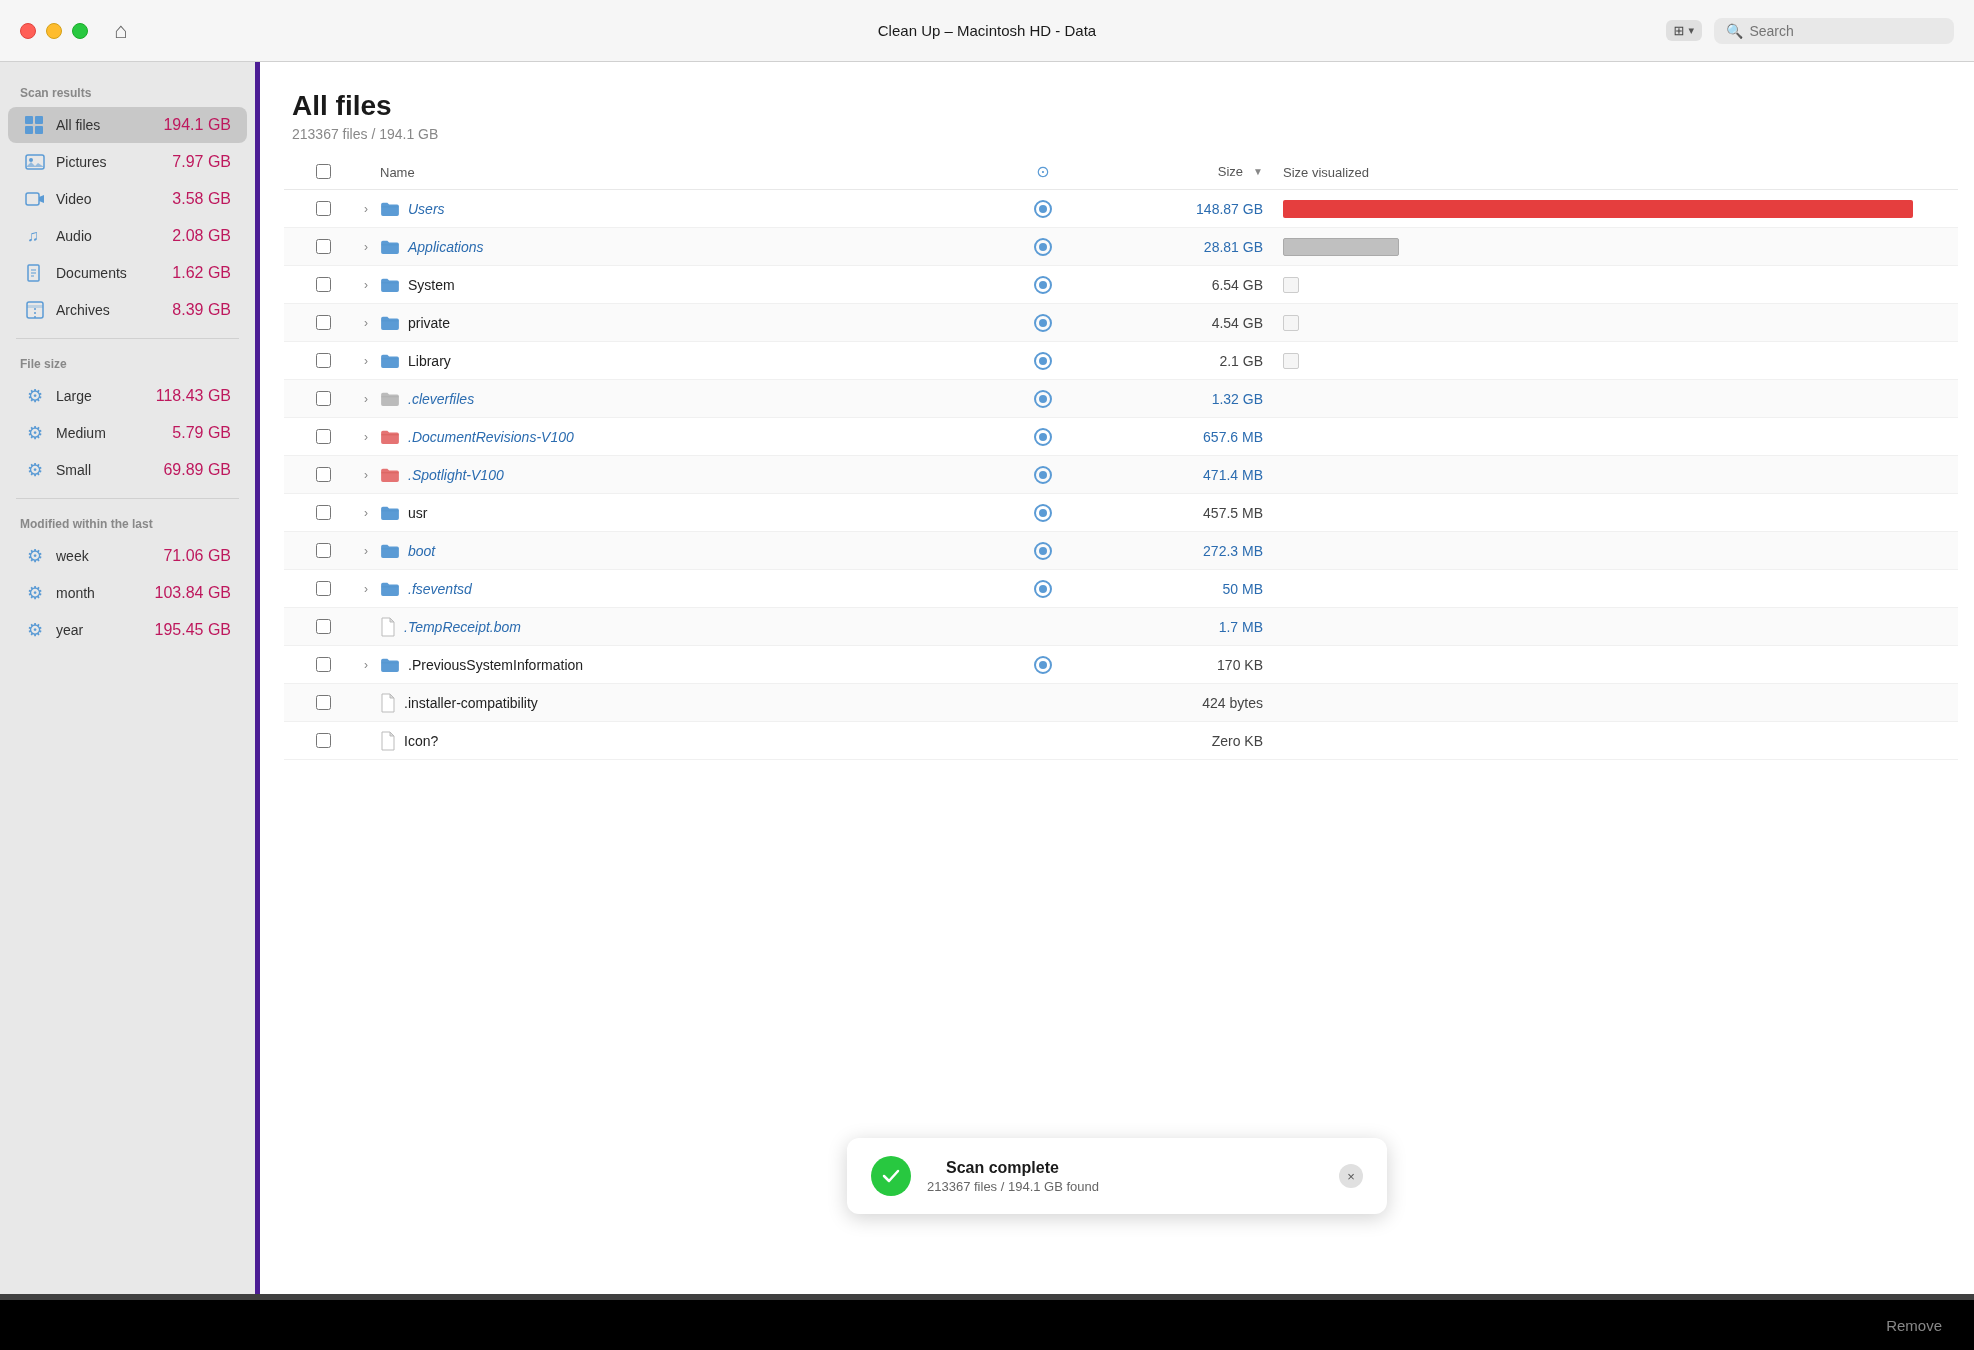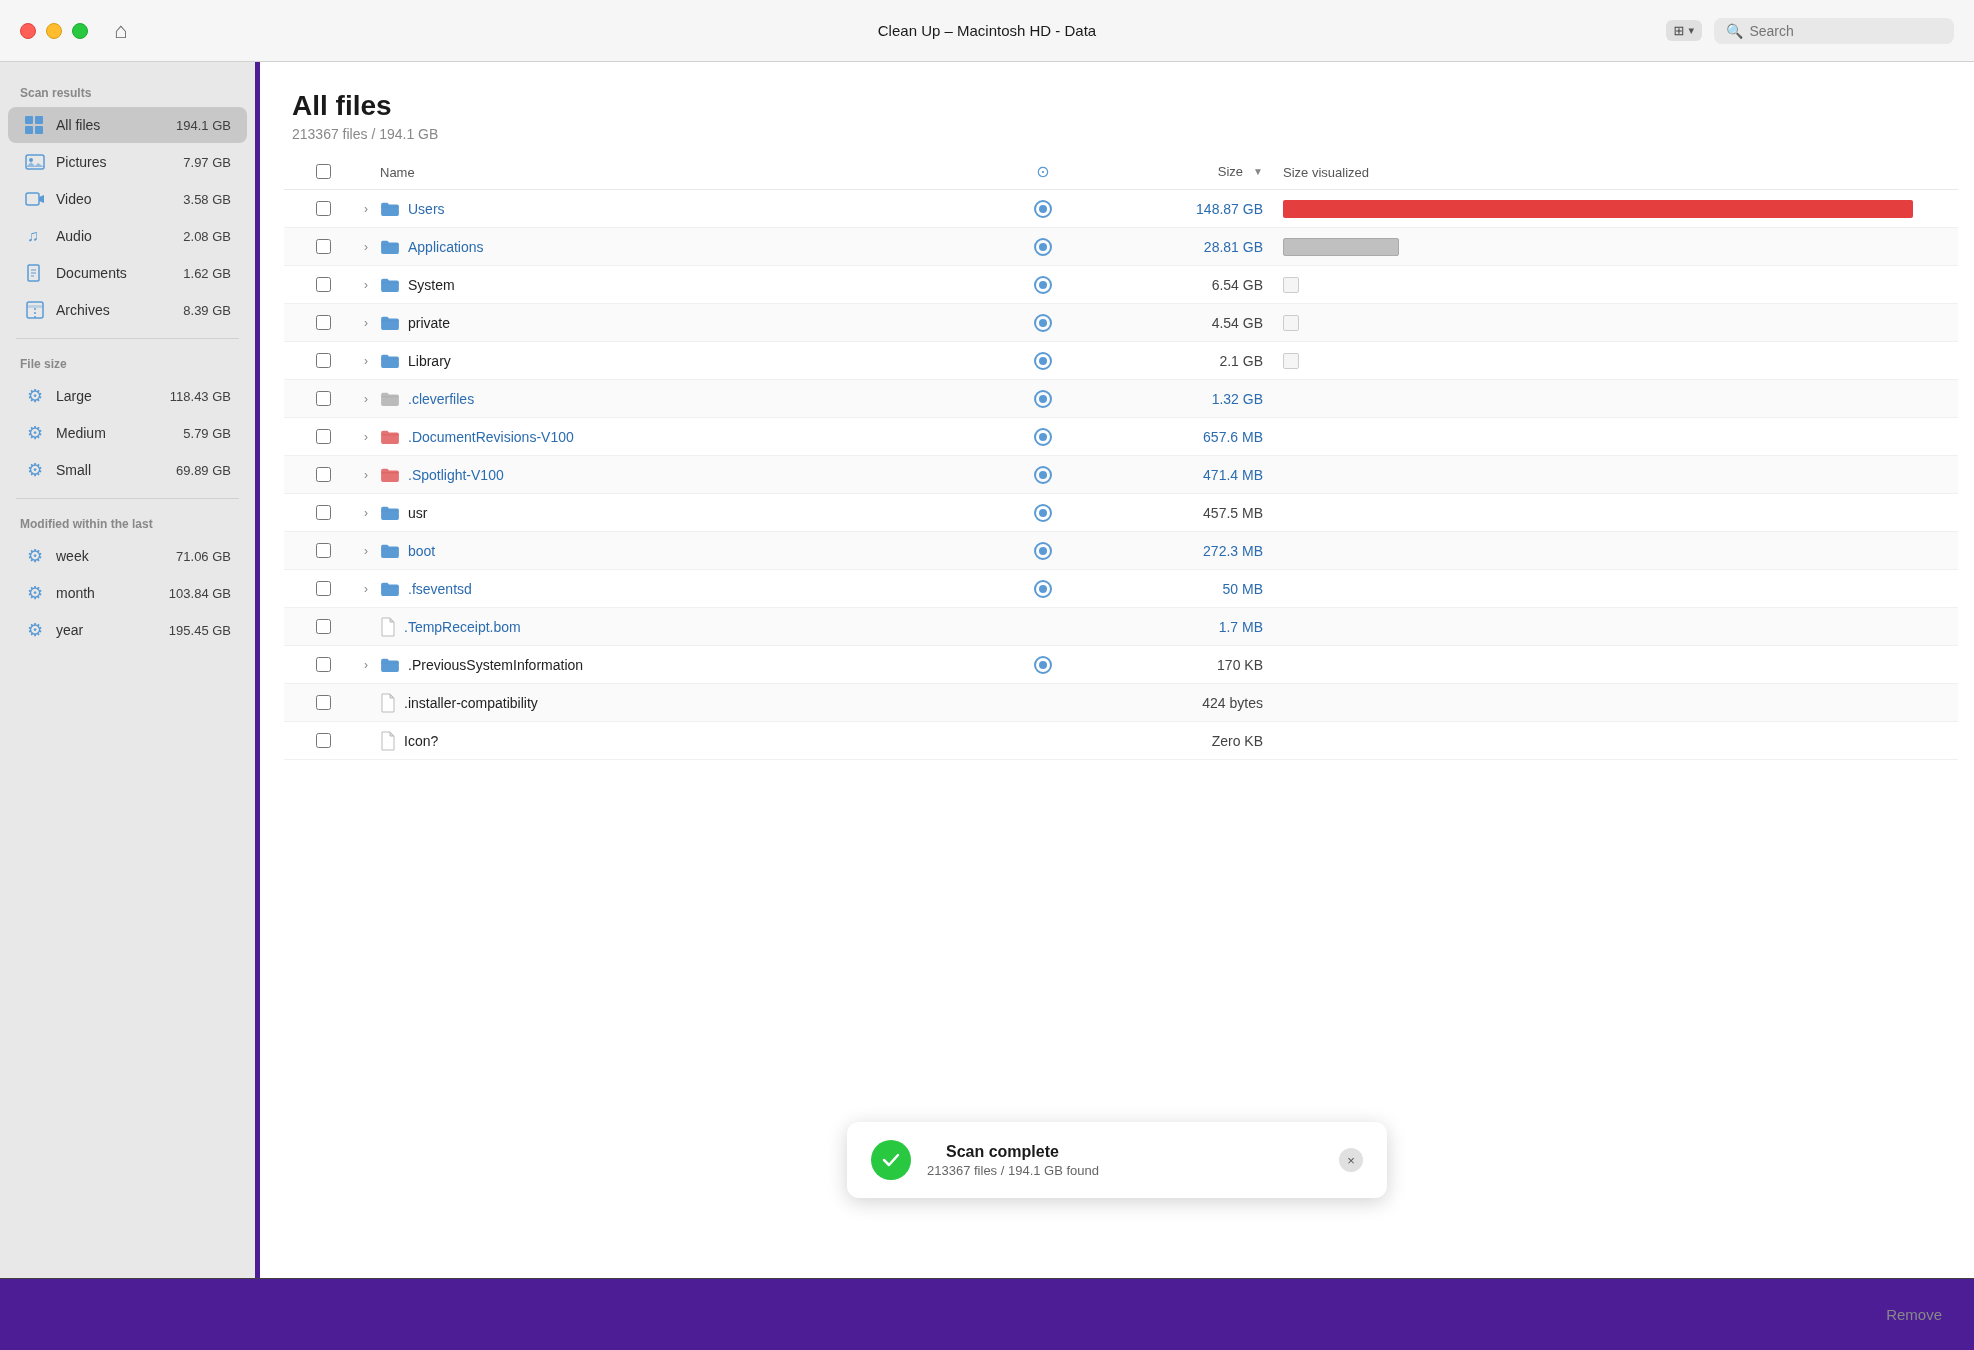--- a/index.html
+++ b/index.html
@@ -134,22 +134,22 @@
       align-items: center;
       justify-content: center;
       font-size: 16px;
       flex-shrink: 0;
     }
     .sidebar-item-label {
       flex: 1;
       font-size: 14px;
     }
     .sidebar-item-size {
-      font-size: 13px;
-      color: #404040;
+      font-size: 16px;
+      color: #be185d;
     }
     .sidebar-divider {
       height: 1px;
       background: #d0d0d0;
       margin: 10px 16px;
     }
     .gear-icon {
       color: #5b9bd5;
       font-size: 18px;
     }
@@ -246,21 +246,21 @@
     .row-name {
       flex: 1;
       display: flex;
       align-items: center;
       gap: 8px;
       font-size: 14px;
     }
     .row-name-text {
       font-size: 14px;
     }
-    .row-name-text.blue { color: #2b6cb0; }
+    .row-name-text.blue { color: #2b6cb0; font-style: italic; }
     .row-name-text.normal { color: #222; }
 
     .folder-icon {
       width: 20px;
       height: 16px;
       display: inline-block;
       flex-shrink: 0;
     }
     .file-icon {
       width: 16px;
@@ -377,23 +377,23 @@
       cursor: pointer;
       display: flex;
       align-items: center;
       justify-content: center;
       font-size: 13px;
       color: #555;
     }
 
     
     .bottom-toolbar {
-      height: 72px;
-      background: #4c1d95;
-      border-top: 1px solid #404040;
+      height: 56px;
+      background: #000000;
+      border-top: 6px solid #404040;
       display: flex;
       align-items: center;
       justify-content: flex-end;
       padding: 0 32px;
       flex-shrink: 0;
     }
     .remove-btn {
       font-size: 15px;
       color: #888;
       background: none;

